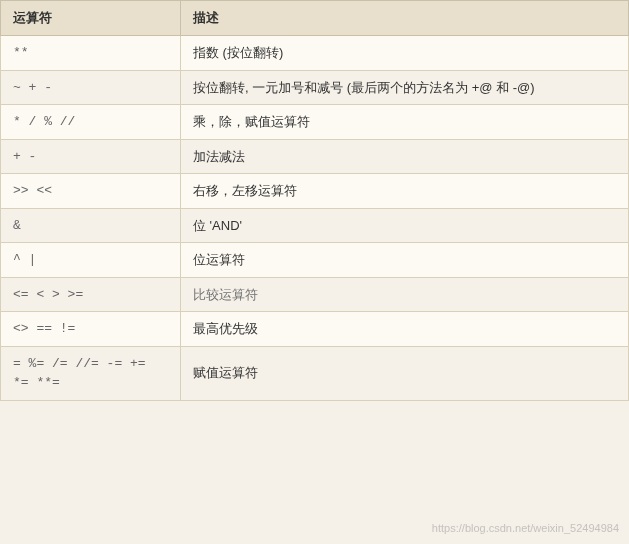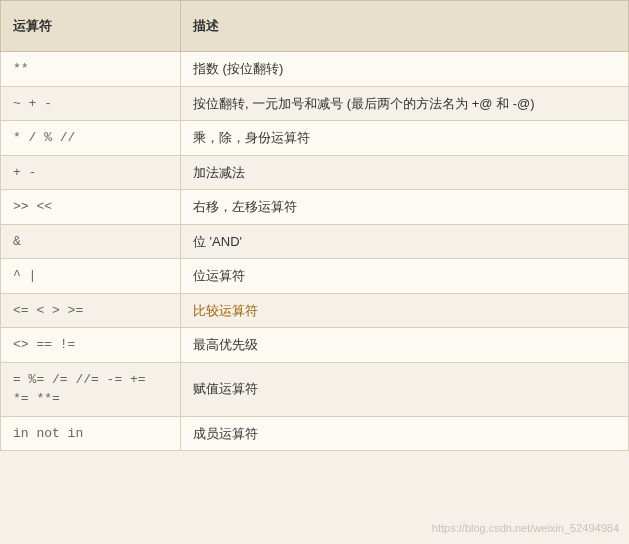--- a/index.html
+++ b/index.html
@@ -20,21 +20,21 @@
       border-collapse: collapse;
     }
     table {
       width: 100%;
       border-collapse: collapse;
     }
     thead tr {
       background-color: #e8e0cc;
     }
     thead th {
-      padding: 16px 12px;
+      padding: 8px 12px;
       text-align: left;
       font-weight: bold;
       color: #333;
       border: 1px solid #c8c0a8;
       font-size: 13px;
     }
     tbody tr {
       background-color: #fdfaf3;
     }
     tbody tr:nth-child(even) {
@@ -47,21 +47,21 @@
       vertical-align: middle;
       line-height: 1.5;
     }
     tbody td:first-child {
       color: #666;
       font-family: "Courier New", monospace;
       font-size: 13px;
       width: 180px;
     }
     .highlight-red {
-      color: #a16207;
+      color: #737373;
       margin-top: 20px;
     }
     .watermark {
       position: fixed;
       bottom: 10px;
       right: 10px;
       color: rgba(150,150,150,0.5);
       font-size: 11px;
     }
   </style>
@@ -79,21 +79,21 @@
   <tr>
         <td>**</td>
         <td>指数 (按位翻转)</td>
       </tr>
       <tr>
         <td>~ + -</td>
         <td>按位翻转, 一元加号和减号 (最后两个的方法名为 +@ 和 -@)</td>
       </tr>
       <tr>
         <td>* / % //</td>
-        <td>乘，除，身份运算符</td>
+        <td>乘，除，赋值运算符</td>
       </tr>
       <tr>
         <td>+ -</td>
         <td>加法减法</td>
       </tr>
       <tr>
         <td>&gt;&gt; &lt;&lt;</td>
         <td>右移，左移运算符</td>
       </tr>
       <tr>
@@ -109,20 +109,16 @@
         <td class="highlight-red">比较运算符</td>
       </tr>
       <tr>
         <td>&lt;&gt; == !=</td>
         <td>最高优先级</td>
       </tr>
       <tr>
         <td>= %= /= //= -= += *= **=</td>
         <td>赋值运算符</td>
       </tr>
-      <tr>
-        <td>in not in</td>
-        <td>成员运算符</td>
-      </tr>
     </tbody>
 </table>
 
 <div class="watermark">https://blog.csdn.net/weixin_52494984</div>
 
 </body></html>

